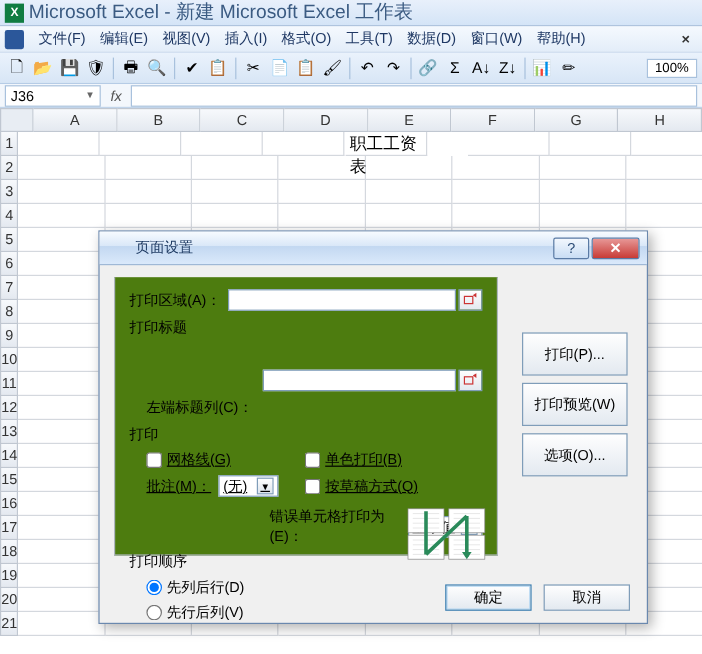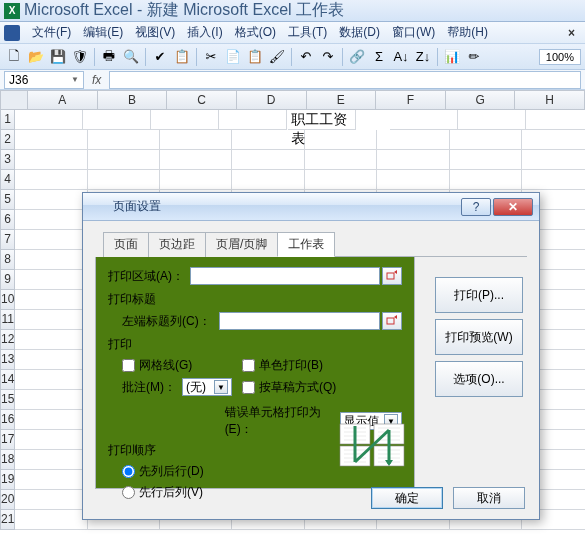--- a/index.html
+++ b/index.html
@@ -392,53 +392,47 @@
 
 <div class="dialog">
   <div class="dlg-title">
     <span>页面设置</span>
     <div class="dlg-btns">
       <div class="dlg-help">?</div>
       <div class="dlg-close">✕</div>
     </div>
   </div>
   <div class="dlg-body">
-    <div class="tabs">
-      <div class="tab">页面</div>
-      <div class="tab">页边距</div>
-      <div class="tab">页眉/页脚</div>
-      <div class="tab active">工作表</div>
-    </div>
     <div class="tab-panel" style="width:320px;">
 
       <div class="form-row">
         <label>打印区域(A)：</label>
         <input class="tx-input" style="flex: 1 1 0%; margin-left: 6px;">
         <div class="ref-btn">
           <svg viewBox="0 0 12 12">
               <rect x="1" y="3" width="7" height="6" fill="none" stroke="#c33" stroke-width="1"></rect>
               <path d="M8 2 L11 0 L11 4 Z" fill="#c33"></path>
             </svg>
         </div>
       </div>
 
       <div class="section-label">打印标题</div>
       <div class="form-row indent">
-        <label style="width:100px;">左端标题列(C)：</label>
+        <label style="width:100px;margin-top:45px;">左端标题列(C)：</label>
         <input class="tx-input" style="flex: 1 1 0%;">
         <div class="ref-btn">
           <svg viewBox="0 0 12 12">
               <rect x="1" y="3" width="7" height="6" fill="none" stroke="#c33" stroke-width="1"></rect>
               <path d="M8 2 L11 0 L11 4 Z" fill="#c33"></path>
             </svg>
         </div>
       </div>
 
       <div class="section-label">打印</div>
-      <div class="indent" style="display:grid;grid-template-columns:110px 1fr;gap:4px 10px;align-items:center;">
+      <div class="indent" style="display:grid;grid-template-columns:110px 1fr;gap:4px 22px;align-items:center;text-decoration:underline;">
         <div class="chk">
             <input type="checkbox" style="">
             <span>网格线(G)</span>
           </div>
 
         <div class="chk">
             <input type="checkbox" style="">
             <span>单色打印(B)</span>
           </div>
         <div style="display:flex;align-items:center;gap:6px;">

